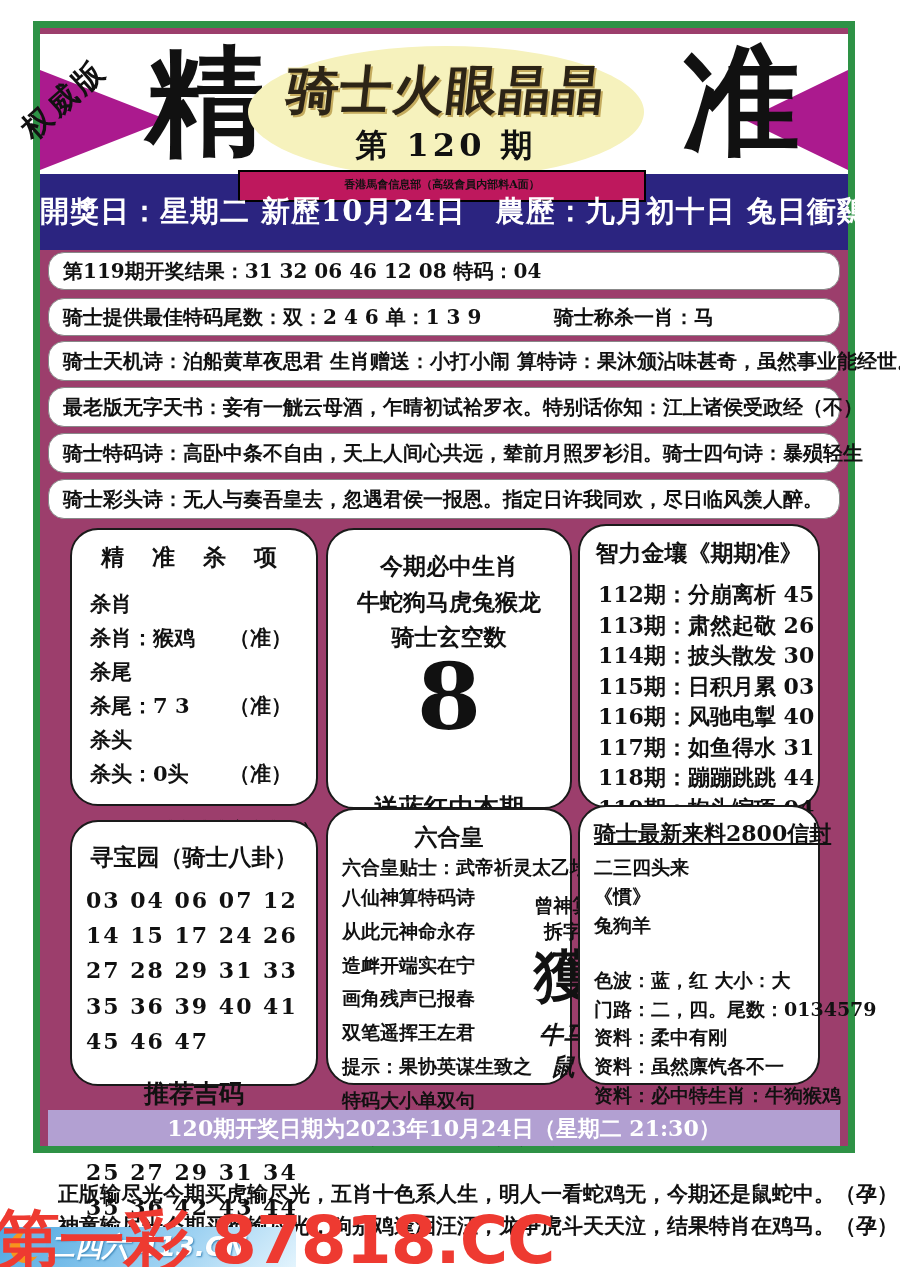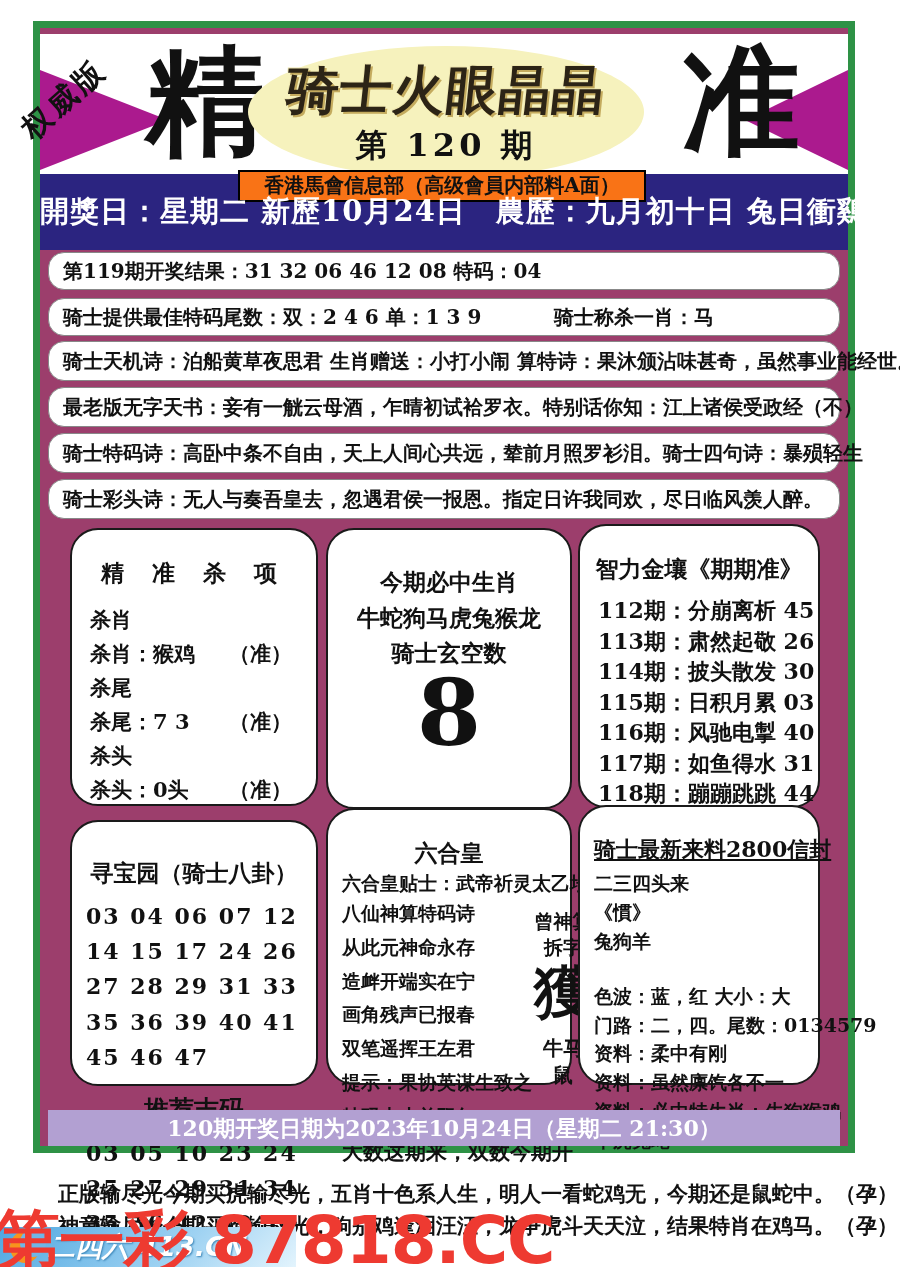--- a/index.html
+++ b/index.html
@@ -22,51 +22,51 @@
   .bigchar.left{left:146px;}
   .bigchar.right{left:682px;}
   .ellipse{position:absolute;left:248px;top:46px;width:396px;height:132px;z-index:2;
            background:#f6f2bd;border-radius:50%;text-align:center;}
   .masthead{margin-top:18px;font-size:52px;font-weight:bold;line-height:1;color:#2c2416;
             transform:skewX(-6deg);letter-spacing:1px;
             text-shadow:2px 2px 0 #c4ab5e,-1px -1px 0 #efe7b0;white-space:nowrap;}
   .issue{margin-top:8px;font-size:32px;font-weight:bold;letter-spacing:4px;}
   .navy{position:absolute;left:40px;top:174px;width:808px;height:76px;background:#2b2480;}
   .source-box{position:absolute;left:238px;top:170px;width:404px;height:28px;z-index:3;
-              background:#f97316;border:2px solid #000;text-align:center;
-              font-size:20px;font-weight:bold;line-height:26px;}
+              background:#be185d;border:2px solid #000;text-align:center;
+              font-size:11px;font-weight:bold;line-height:26px;}
   .draw-info{position:absolute;left:40px;top:192px;width:808px;z-index:3;text-align:center;
              color:#fff;font-size:29px;font-weight:bold;letter-spacing:1px;white-space:nowrap;}
   
   .row{position:absolute;left:48px;width:762px;background:#fff;border:1px solid #888;
        border-radius:16px;display:flex;align-items:center;padding:0 14px;
        font-size:20px;font-weight:bold;white-space:nowrap;}
   .row .right-part{position:absolute;left:505px;}
   
   .panel{position:absolute;background:#fff;border:2px solid #1a1a1a;border-radius:28px;
-         box-sizing:border-box;padding:28px 14px;}
+         box-sizing:border-box;padding:12px 14px;}
   .panel .ptitle{text-align:center;font-size:23px;font-weight:bold;}
   .kill-line{display:flex;font-size:21px;font-weight:bold;line-height:1.62;padding:0 4px;}
   .kill-line .flag{margin-left:auto;margin-right:6px;}
   .kill-title{letter-spacing:10px;}
   .kill-footer{margin-top:26px;font-size:18px;font-weight:bold;text-align:center;white-space:nowrap;}
   .zo-line{text-align:center;font-size:23px;font-weight:bold;line-height:1.55;}
   .zo-num{text-align:center;font-size:92px;font-weight:bold;line-height:1.0;margin-top:-4px;}
   .zo-footer{text-align:center;font-size:25px;font-weight:bold;margin-top:48px;}
   .hist-item{font-size:22px;font-weight:bold;line-height:1.39;white-space:nowrap;}
   .hist-body{margin-top:10px;padding-left:4px;}
   .tre-nums{font-size:22px;font-weight:bold;line-height:1.6;letter-spacing:2px;margin-top:10px;}
   .tre-sub{text-align:center;font-size:25px;font-weight:bold;margin-top:18px;}
   .lh-tip{font-size:19px;font-weight:bold;margin-top:2px;white-space:nowrap;}
   .lh-cols{display:flex;margin-top:0;}
   .lh-poem{font-size:19px;font-weight:bold;line-height:1.78;white-space:nowrap;}
   .lh-split{width:96px;text-align:center;margin-left:2px;margin-top:12px;}
   .lh-split-label{font-size:19px;font-weight:bold;}
   .lh-split-char{font-size:58px;font-weight:bold;line-height:1.1;}
-  .lh-split-zo{font-size:20px;font-weight:bold;margin-top:10px;}
+  .lh-split-zo{font-size:24px;font-weight:bold;margin-top:10px;font-style:italic;}
   .lh-footer{text-align:center;font-size:21px;font-weight:bold;margin-top:4px;white-space:nowrap;}
   .latest-title{font-size:22px;font-weight:bold;text-decoration:underline;white-space:nowrap;}
   .latest-line{font-size:19px;font-weight:bold;line-height:1.52;white-space:nowrap;}
   .latest-line.gap{margin-top:26px;}
   
   .banner{position:absolute;left:48px;top:1110px;width:792px;height:36px;background:#b2a0d2;
           color:#fff;font-size:22px;font-weight:bold;text-align:center;line-height:36px;}
   .bottom-line{position:absolute;left:58px;width:820px;font-size:21px;font-weight:bold;
                white-space:nowrap;}
   .corner-logo{position:absolute;left:0;top:1227px;width:296px;height:40px;z-index:5;

